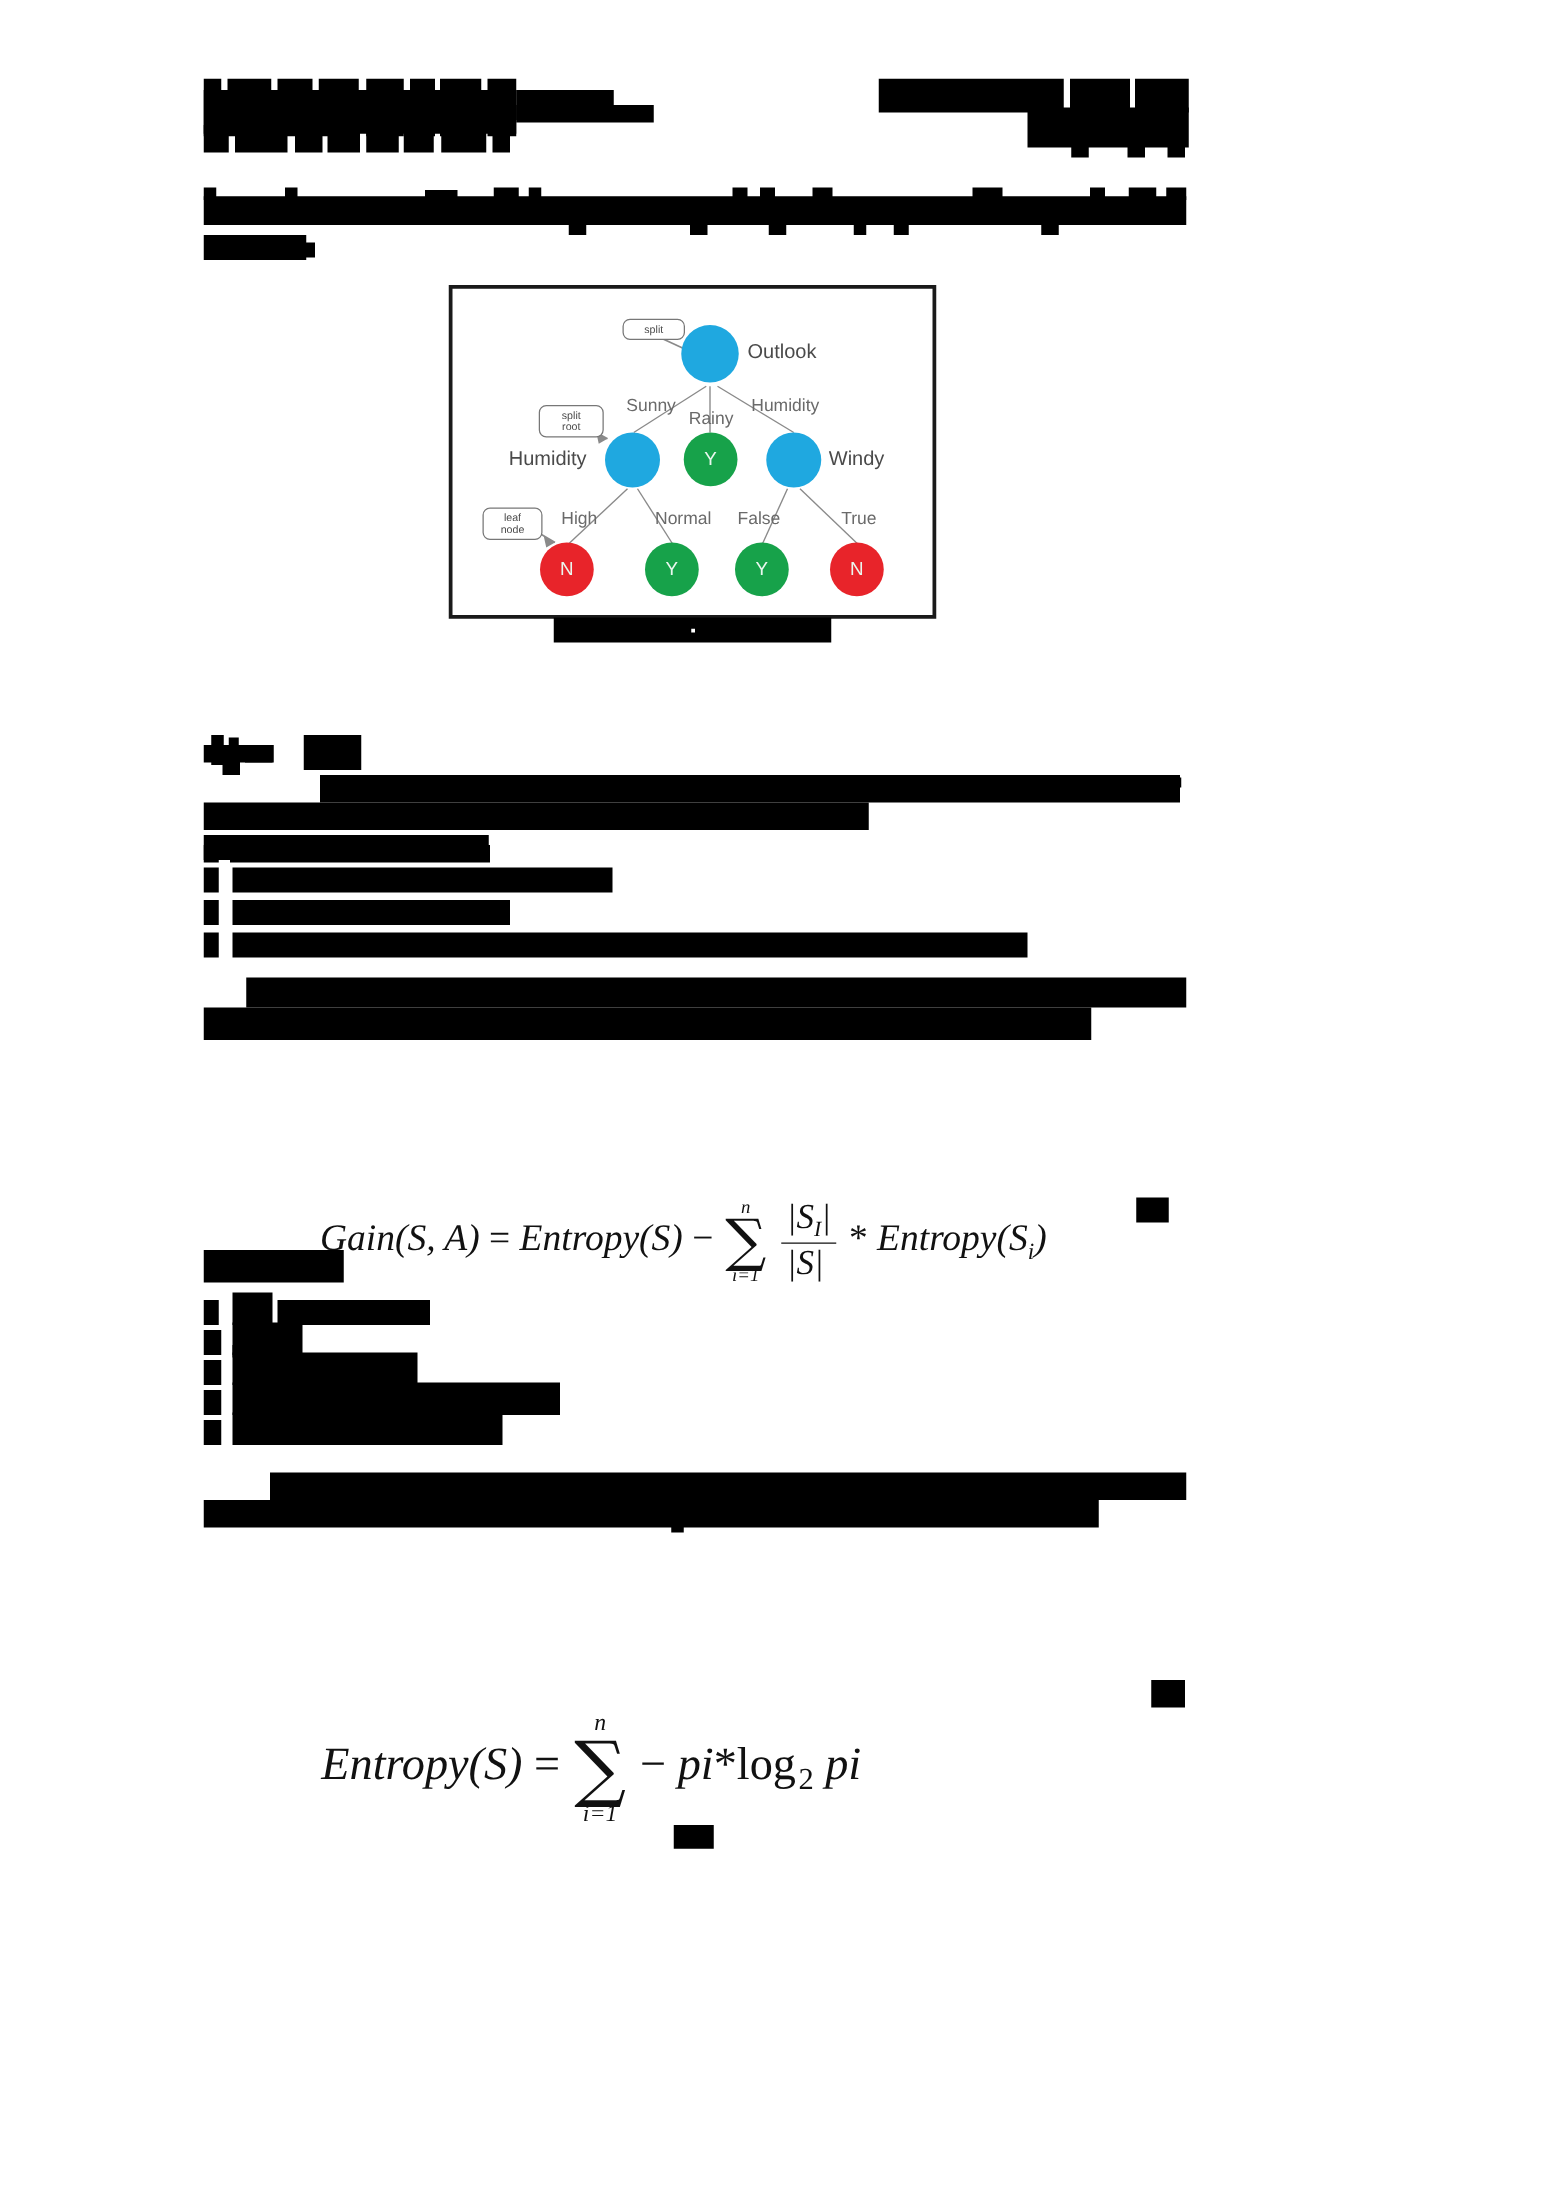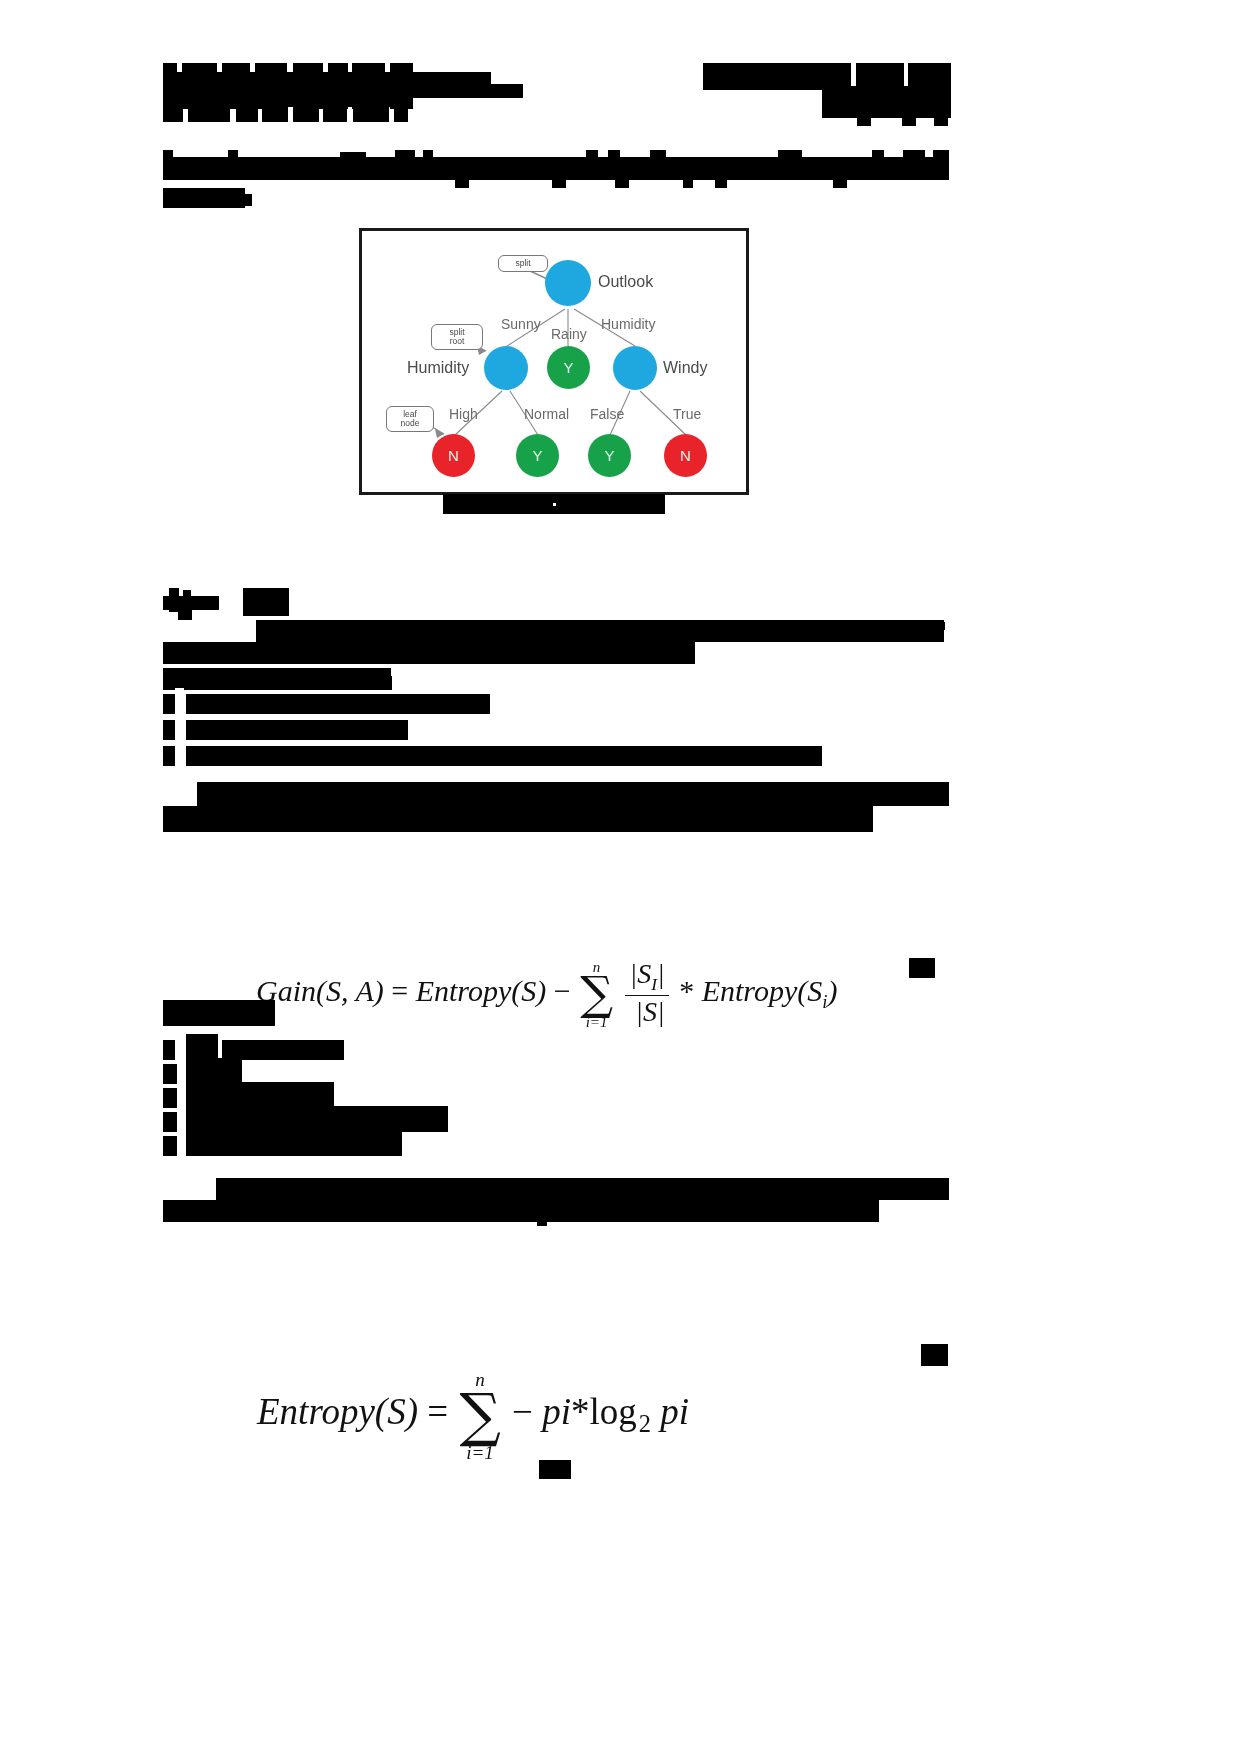--- a/index.html
+++ b/index.html
@@ -142,21 +142,21 @@
   .sum .lim-bot {
     position: absolute;
     left: 0; right: 0;
     bottom: -19px;
     font-size: 15px;
     font-style: italic;
   }
   .frac {
     display: inline-block;
     vertical-align: middle;
-    text-align: right;
+    text-align: left;
     margin: 0 3px;
     position: relative;
     top: -1px;
   }
   .frac .num {
     display: block;
     border-bottom: 1.6px solid #111;
     padding: 0 4px 1px 4px;
     font-size: 28px;
     line-height: 1.05;

